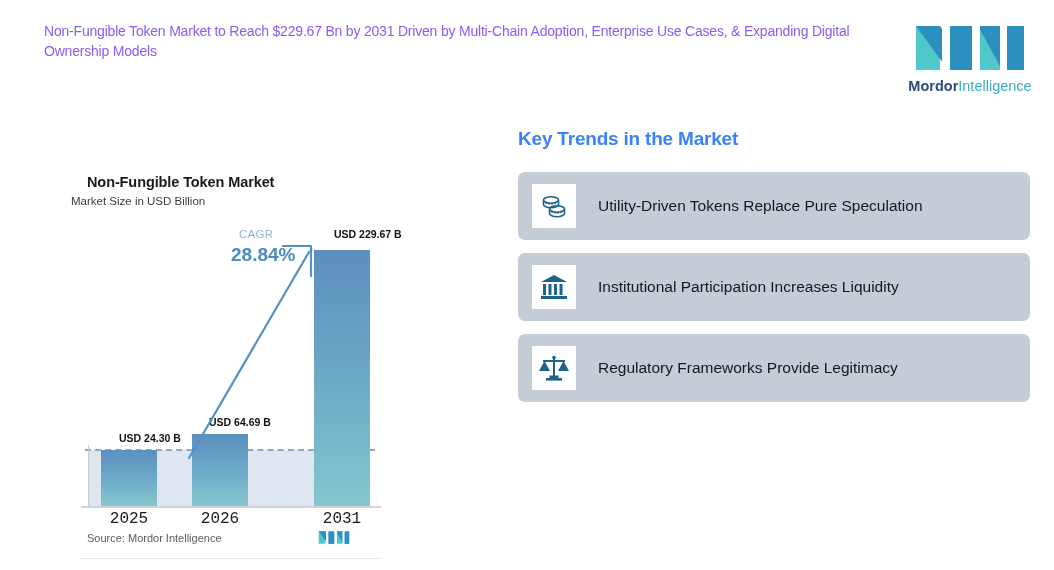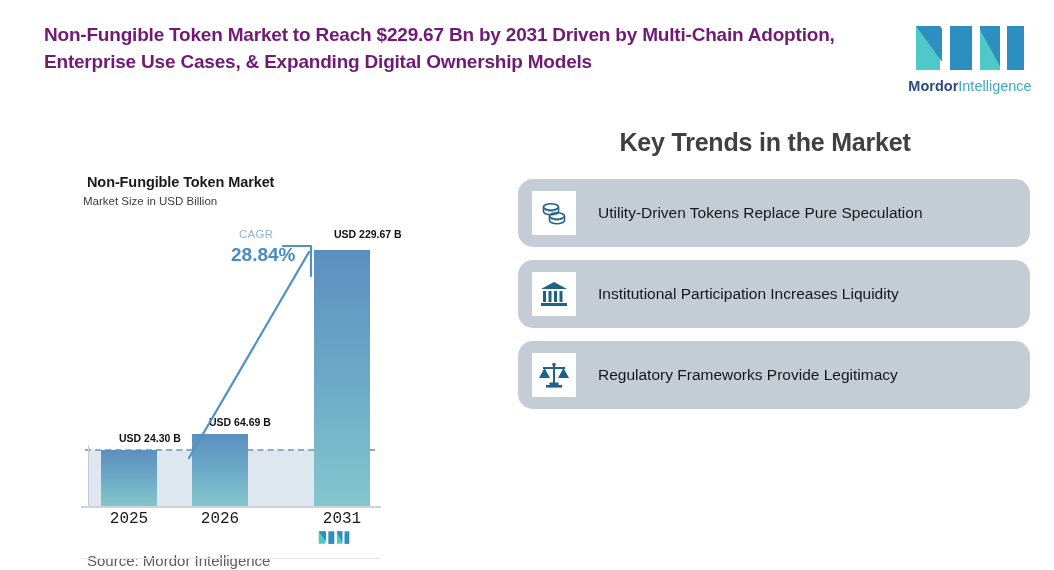--- a/index.html
+++ b/index.html
@@ -21,25 +21,25 @@
     position: absolute;
     left: 0; top: 0;
     width: 1054px;
     height: 120px;
   }
   #headline {
     position: absolute;
     left: 44px;
     top: 22px;
     width: 810px;
-    font-size: 19px;
-    font-weight: bold;
+    font-size: 14px;
+    font-weight: normal;
     line-height: 1.42;
     letter-spacing: -0.2px;
-    color: #701a75;
+    color: #8b5cf6;
   }
 
   
   #brand-logo {
     position: absolute;
     left: 905px;
     top: 22px;
     width: 130px;
     height: 80px;
   }
@@ -67,21 +67,21 @@
     position: absolute;
     left: 28px; top: 14px;
     font-size: 14.5px;
     font-weight: bold;
     color: #1a1a1a;
     letter-spacing: -0.1px;
     text-align: right;
   }
   #chart-subtitle {
     position: absolute;
-    left: 24px; top: 35px;
+    left: 12px; top: 35px;
     font-size: 11.5px;
     color: #3d3d3d;
   }
 
   #plot {
     position: absolute;
     left: 0; top: 0;
     width: 340px;
     height: 400px;
   }
@@ -173,23 +173,22 @@
     position: absolute;
     left: 0;
     top: 368px;
     width: 340px;
     height: 32px;
   }
   #source-text {
     position: absolute;
     left: 28px;
     top: 4px;
-    font-size: 15px;
+    font-size: 11px;
     color: #5c5c5c;
-    margin-top: 20px;
   }
   #footer-mark {
     position: absolute;
     left: 258px;
     top: 1px;
   }
   #chart-bottom-rule {
     position: absolute;
     left: 22px;
     top: 398px;
@@ -199,33 +198,32 @@
   }
 
   
   #trends {
     position: absolute;
     left: 518px;
     top: 128px;
     width: 512px;
   }
   #trends-heading {
-    text-align: center;
-    font-size: 25px;
+    font-size: 19px;
     font-weight: bold;
-    color: #404040;
+    color: #3b82f6;
     letter-spacing: -0.2px;
     margin: 0 0 22px 0;
     padding-right: 18px;
   }
   .trend-card {
     display: flex;
     align-items: center;
     background: #c4ccd6;
-    border-radius: 15px;
+    border-radius: 7px;
     padding: 0 14px;
     margin-bottom: 13px;
     min-height: 68px;
     box-sizing: border-box;
   }
   .trend-icon-tile {
     flex: 0 0 auto;
     width: 44px;
     height: 44px;
     background: #ffffff;

